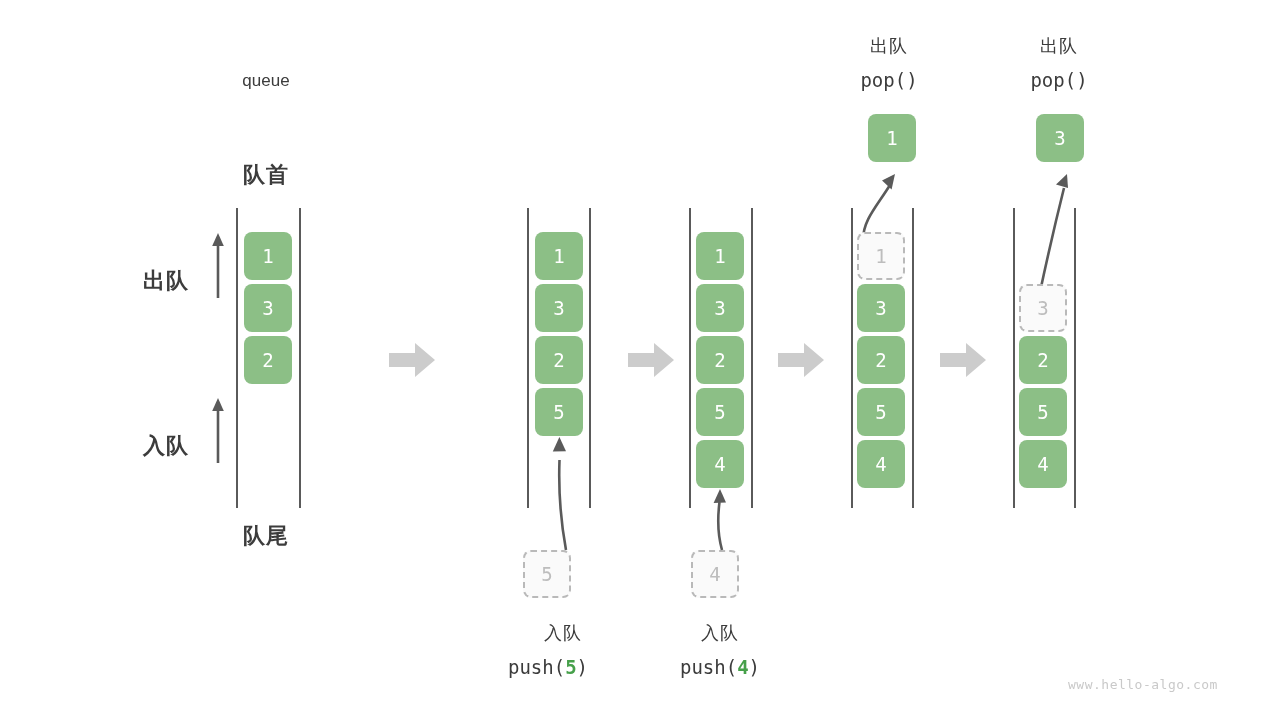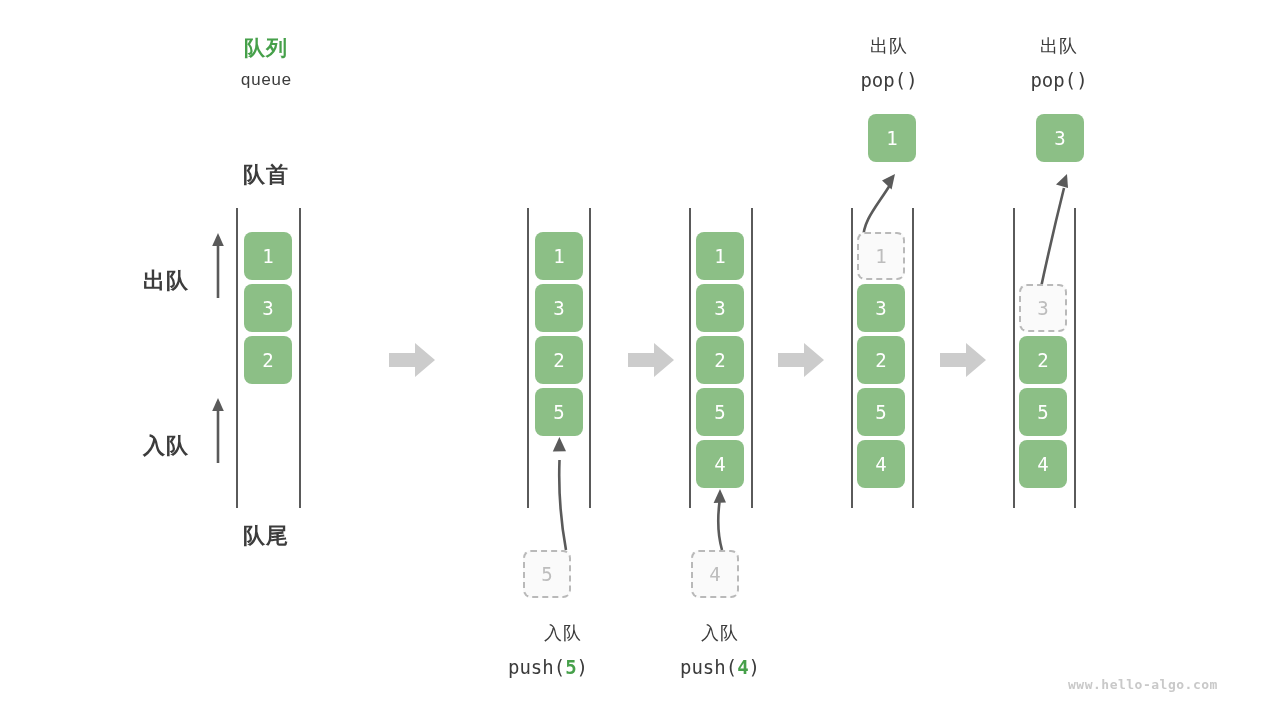--- a/index.html
+++ b/index.html
@@ -22,21 +22,21 @@
 
   
   .title-cn {
     font-size: 21px;
     font-weight: bold;
     color: #46a04a;
     text-align: center;
     letter-spacing: 1px;
   }
   .title-en {
-    font-family: Liberation Mono, monospace;
+    font-family: Liberation Sans, sans-serif;
     font-size: 17px;
     color: #3c3c3c;
     text-align: center;
   }
   .label-cn {
     font-size: 22px;
     font-weight: bold;
     color: #3c3c3c;
     text-align: center;
     letter-spacing: 1px;
@@ -90,21 +90,20 @@
 
   
   .flowarrow { width: 46px; height: 36px; }
   svg { display: block; overflow: visible; }
 </style>
 </head>
 <body>
 
 <div id="stage">
 
-  <div class="abs title-cn" style="left:196px; top:34px; width:140px;">队列</div>
   <div class="abs title-en" style="left:196px; top:71px; width:140px;">queue</div>
 
   <div class="abs label-cn" style="left:196px; top:160px; width:140px;">队首</div>
   <div class="abs label-cn" style="left:196px; top:521px; width:140px;">队尾</div>
 
   <div class="abs label-cn" style="left:143px; top:266px; width:62px; text-align:left;">出队</div>
   <div class="abs" style="left:209px; top:232px;">
     <svg width="18" height="66" viewBox="0 0 18 66">
       <line x1="9" y1="66" x2="9" y2="12" stroke="#5a5a5a" stroke-width="2.6"></line>
       <polygon points="9,1 3.2,14 14.8,14" fill="#5a5a5a"></polygon>
@@ -221,15 +220,15 @@
       <path d="M14,124 C20,96 28,60 38,20" stroke="#5a5a5a" stroke-width="2.6" fill="none"></path>
       <polygon points="41,6 30,16.6 42,20" fill="#5a5a5a"></polygon>
     </svg>
   </div>
 
   <div class="abs cell ghost" style="left:1019px; top:284px;">3</div>
   <div class="abs cell" style="left:1019px; top:336px;">2</div>
   <div class="abs cell" style="left:1019px; top:388px;">5</div>
   <div class="abs cell" style="left:1019px; top:440px;">4</div>
 
-  <div class="abs watermark" style="left:1068px; top:677px;font-weight:bold;">www.hello-algo.com</div>
+  <div class="abs watermark" style="left:1068px; top:677px;">www.hello-algo.com</div>
 
 </div>
 
 </body></html>

